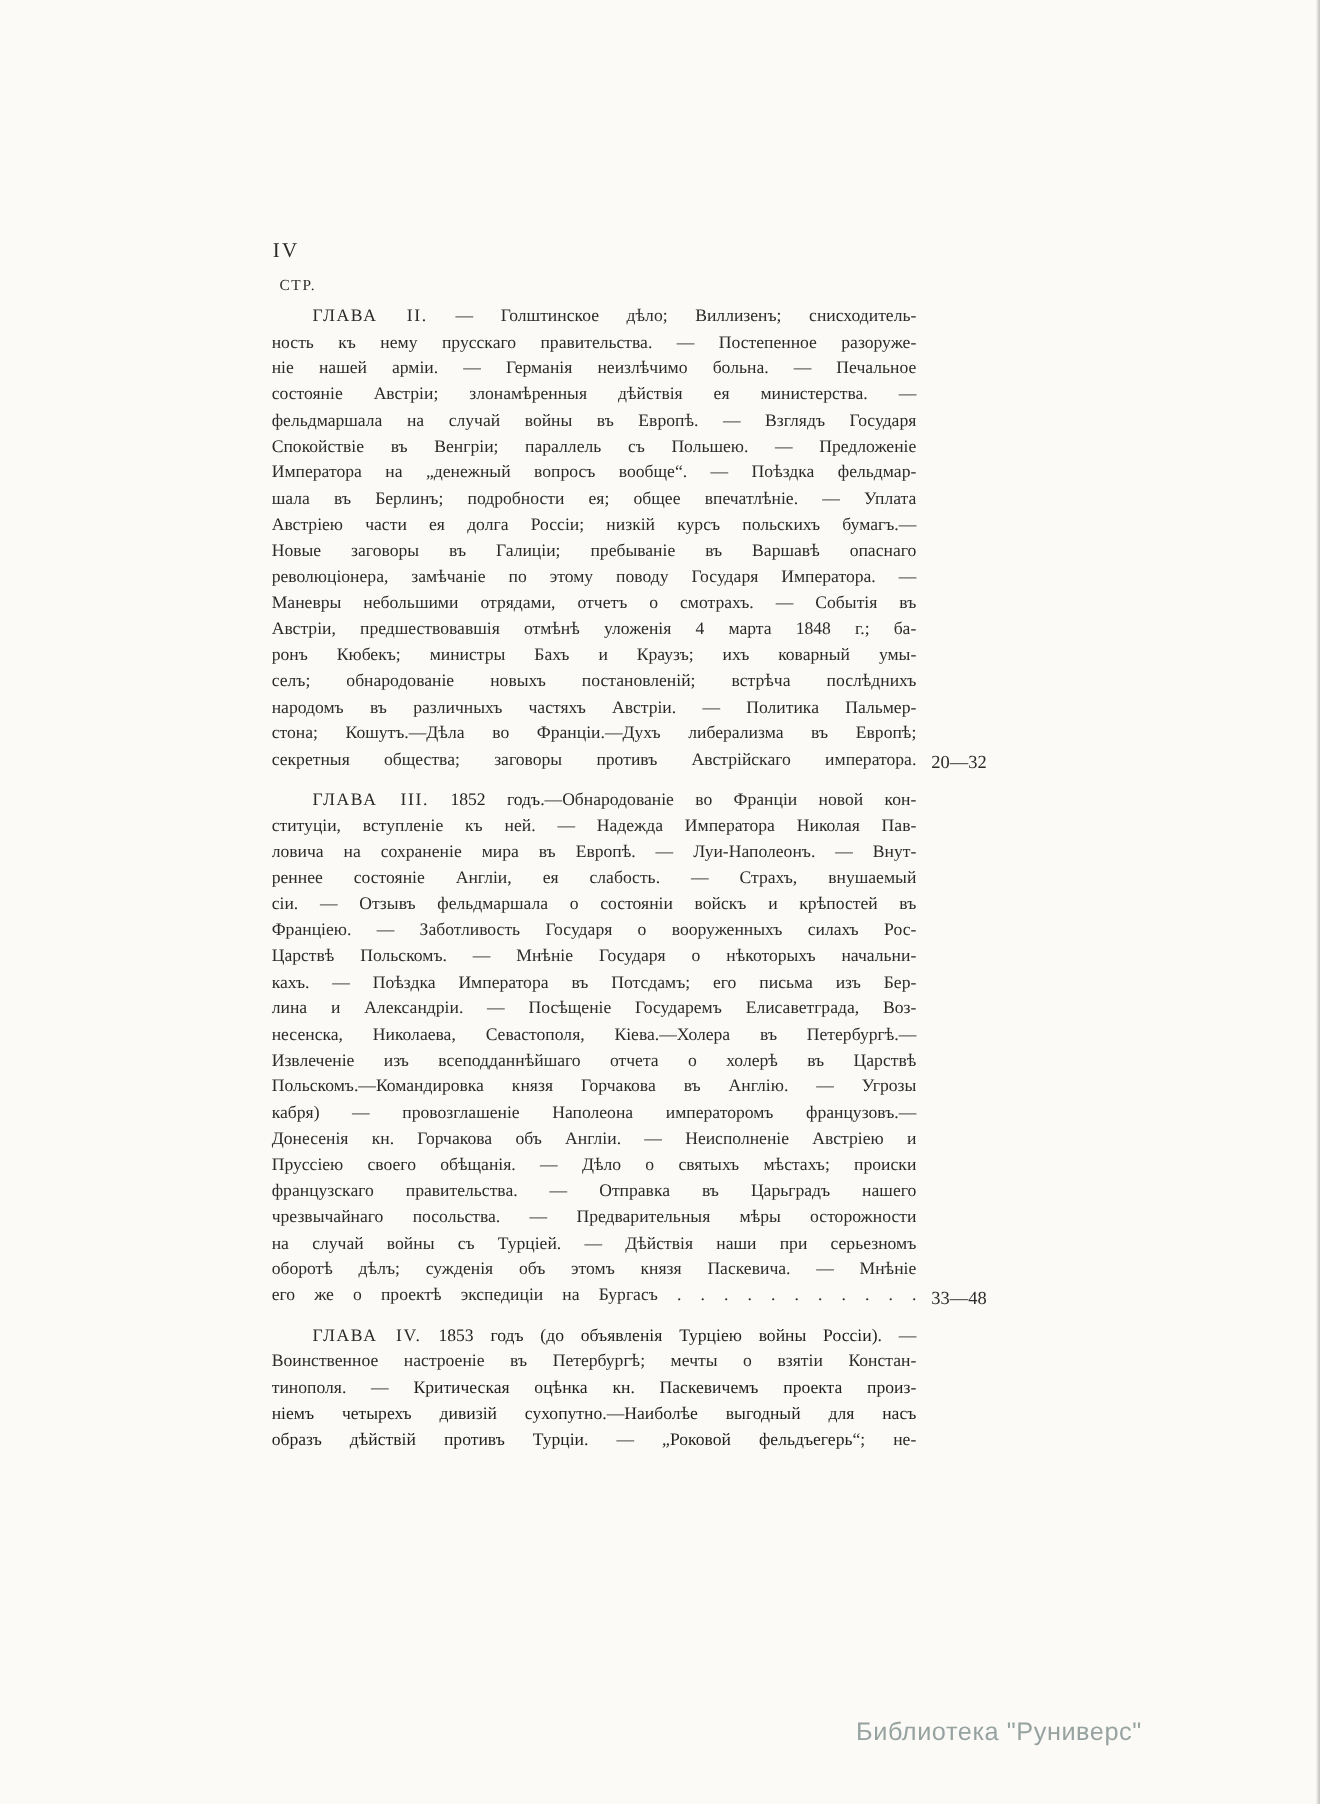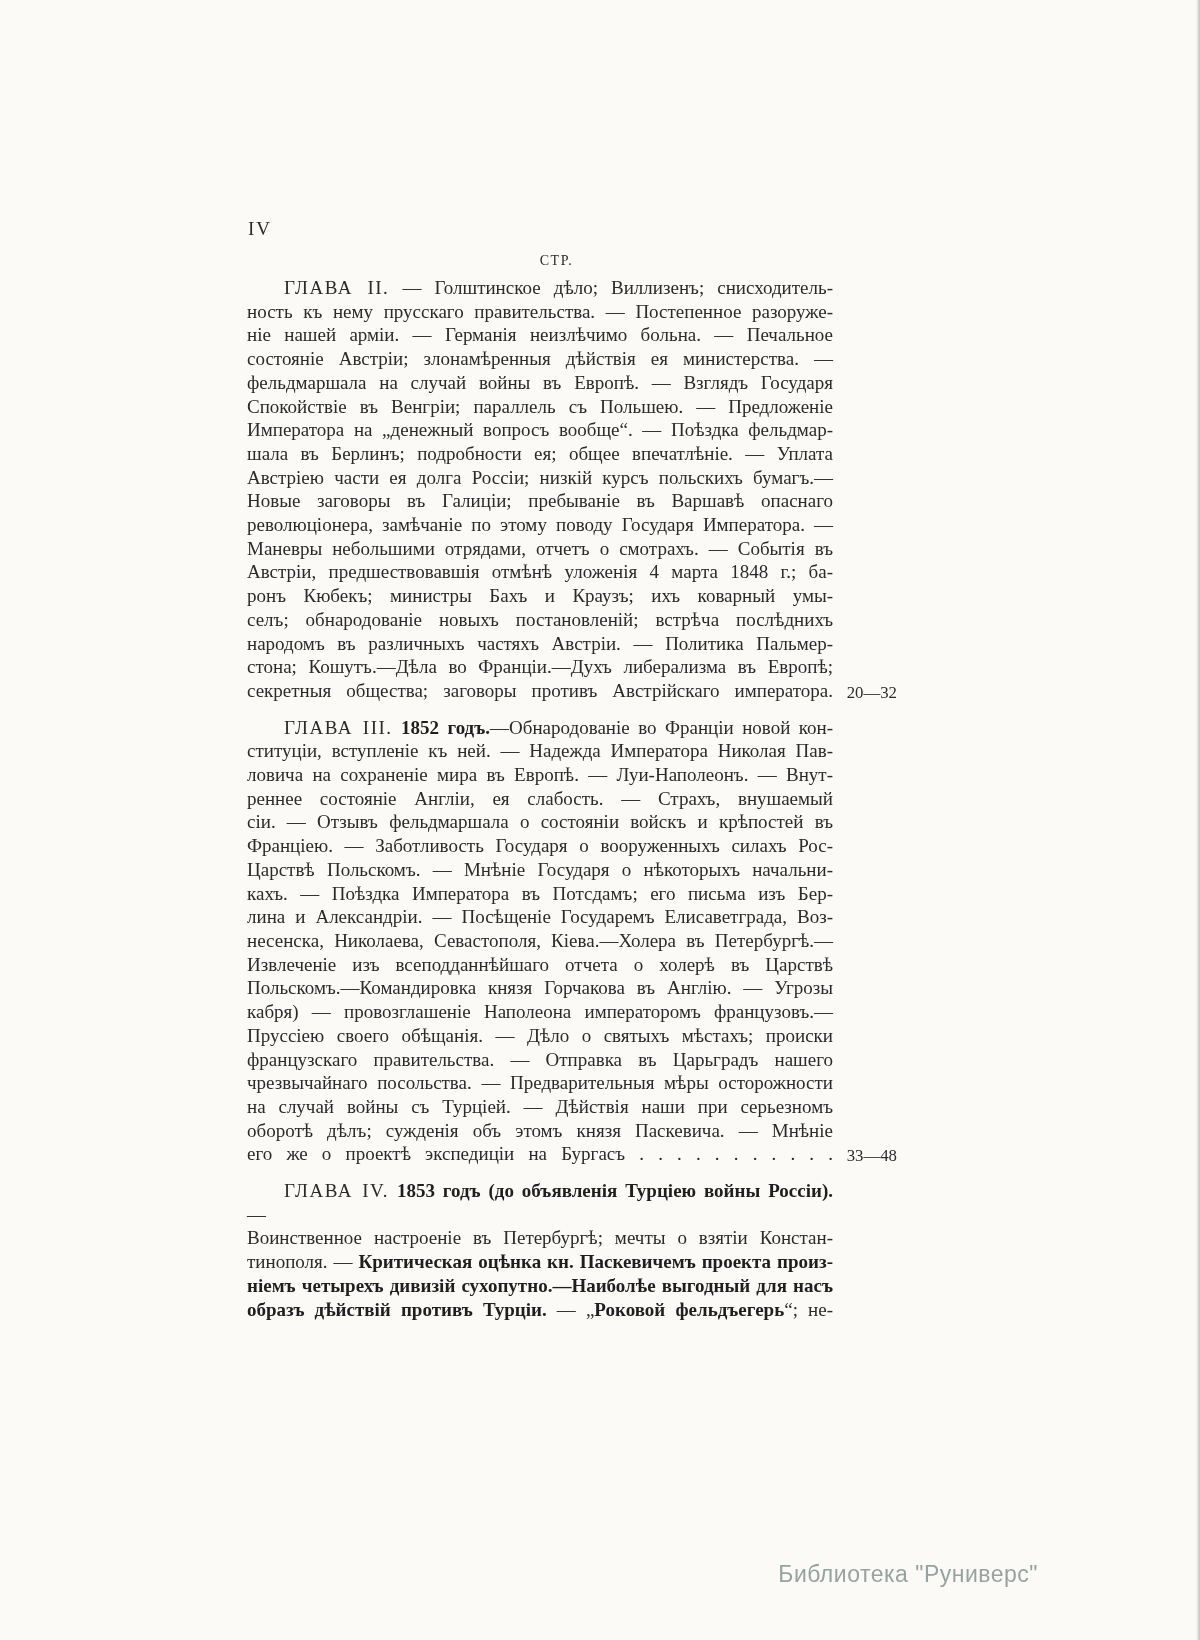--- a/index.html
+++ b/index.html
@@ -23,45 +23,45 @@
     pointer-events: none;
   }
   .folio {
     position: absolute;
     left: 248px; top: 218px;
     font-size: 19px;
     letter-spacing: 2px;
   }
   .str-header {
     position: absolute;
-    left: 231px; top: 253px;
+    left: 254px; top: 253px;
     width: 651px;
-    text-align: center;
+    text-align: left;
     font-size: 14px;
     letter-spacing: 1.5px;
   }
   .content {
     position: absolute;
     left: 247px; top: 276px;
     width: 586px;
   }
   .toc-entry {
     position: relative;
     margin-bottom: 13px;
   }
   .line {
-    font-size: 19px;
+    font-size: 16px;
     line-height: 23.7px;
     text-align: justify;
     text-align-last: justify;
     word-spacing: 0.5px;
   }
   .line.first { text-indent: 37px; }
   .hd { letter-spacing: 1.5px; }
-  .b  { font-weight: bold; color: #1f1f1f; }
+  .b  { font-weight: normal; color: #1f1f1f; }
   .pages {
     position: absolute;
     right: -64px; bottom: 0;
     font-size: 16.8px;
     white-space: nowrap;
   }
   .watermark {
     position: absolute;
     right: 162px; bottom: 52px;
     font-family: "Liberation Sans", "DejaVu Sans", sans-serif;
@@ -105,20 +105,21 @@
         <div class="line"><span>реннее состояніе Англіи, ея слабость. — Страхъ, внушаемый</span></div>
         <div class="line"><span>сіи. — Отзывъ фельдмаршала о состояніи войскъ и крѣпостей въ</span></div>
         <div class="line"><span>Франціею. — Заботливость Государя о вооруженныхъ силахъ Рос-</span></div>
         <div class="line"><span>Царствѣ Польскомъ. — Мнѣніе Государя о нѣкоторыхъ начальни-</span></div>
         <div class="line"><span>кахъ. — Поѣздка Императора въ Потсдамъ; его письма изъ Бер-</span></div>
         <div class="line"><span>лина и Александріи. — Посѣщеніе Государемъ Елисаветграда, Воз-</span></div>
         <div class="line"><span>несенска, Николаева, Севастополя, Кіева.—Холера въ Петербургѣ.—</span></div>
         <div class="line"><span>Извлеченіе изъ всеподданнѣйшаго отчета о холерѣ въ Царствѣ</span></div>
         <div class="line"><span>Польскомъ.—Командировка князя Горчакова въ Англію. — Угрозы</span></div>
         <div class="line"><span>кабря) — провозглашеніе Наполеона императоромъ французовъ.—</span></div>
+        <div class="line"><span>Донесенія кн. Горчакова объ Англіи. — Неисполненіе Австріею и</span></div>
         <div class="line"><span>Пруссіею своего обѣщанія. — Дѣло о святыхъ мѣстахъ; происки</span></div>
         <div class="line"><span>французскаго правительства. — Отправка въ Царьградъ нашего</span></div>
         <div class="line"><span>чрезвычайнаго посольства. — Предварительныя мѣры осторожности</span></div>
         <div class="line"><span>на случай войны съ Турціей. — Дѣйствія наши при серьезномъ</span></div>
         <div class="line"><span>оборотѣ дѣлъ; сужденія объ этомъ князя Паскевича. — Мнѣніе</span></div>
         <div class="line"><span>его же о проектѣ экспедиціи на Бургасъ . . . . . . . . . . .</span></div>
         <span class="pages">33—48</span>
       </div>
       <div class="toc-entry">
         <div class="line first"><span class="hd">ГЛАВА IV.</span><span> </span><span class="b">1853 годъ (до объявленія Турціею войны Россіи).</span><span> —</span></div>

